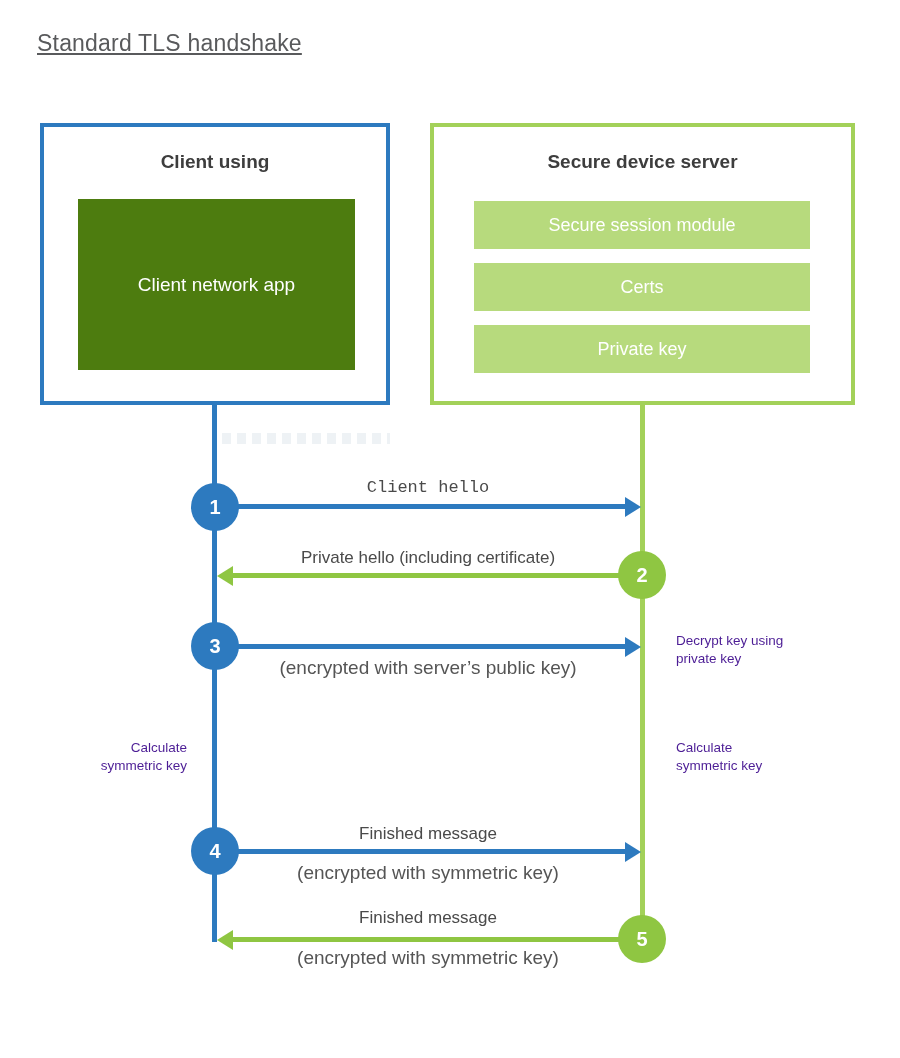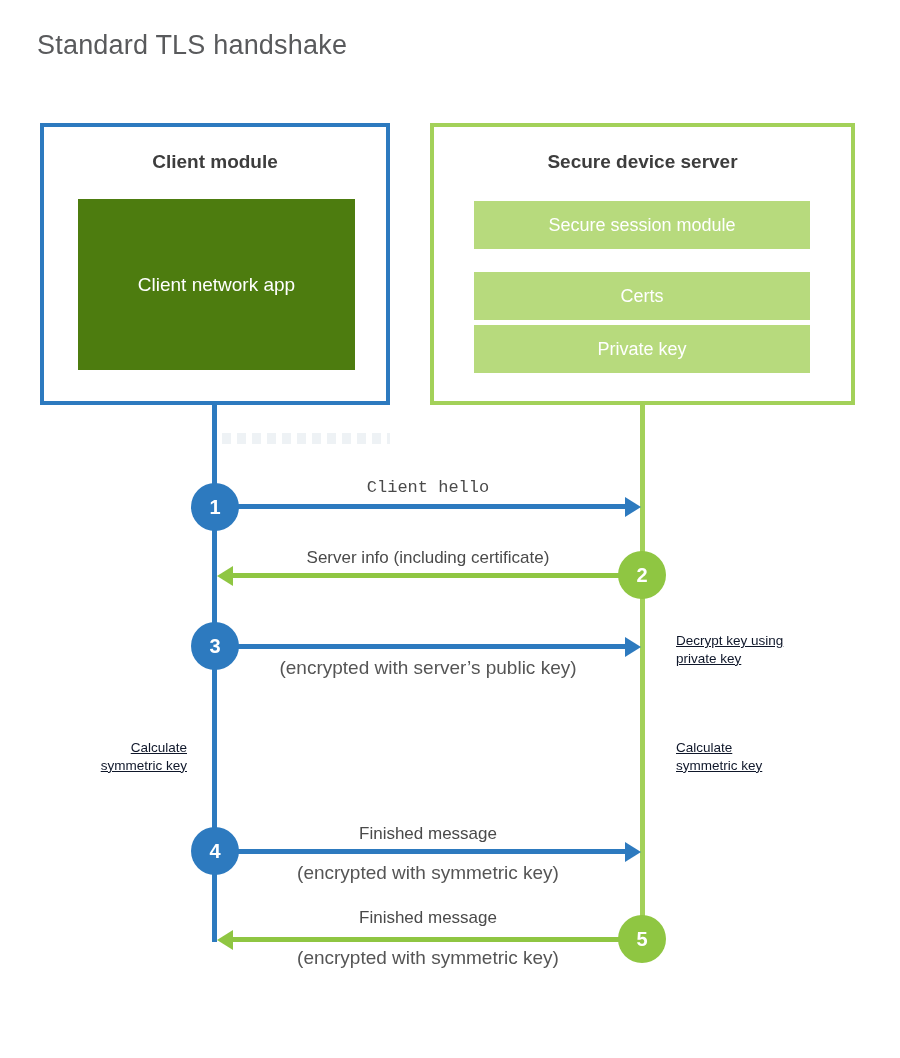--- a/index.html
+++ b/index.html
@@ -1,33 +1,33 @@
 <!DOCTYPE html>
 <html><head>
 <meta charset="utf-8">
 <style>
   html,body{margin:0;padding:0;background:#ffffff;}
   body{font-family:"Liberation Sans","DejaVu Sans",sans-serif;}
   .stage{position:relative;width:900px;height:1058px;background:#ffffff;overflow:hidden;}
 
-  .page-title{position:absolute;left:37px;top:30px;font-size:27px;font-weight:300;color:#595a5c;letter-spacing:.2px;}
+  .page-title{position:absolute;left:37px;top:30px;font-size:23px;font-weight:300;color:#595a5c;letter-spacing:.2px;text-decoration:underline;}
 
   
   .actor-box{position:absolute;top:123px;height:282px;background:#ffffff;box-sizing:border-box;}
   .client-box{left:40px;width:350px;border:4px solid #2d7abf;}
   .server-box{left:430px;width:425px;border:4px solid #a3d159;}
   .actor-title{position:absolute;left:0;right:0;top:24px;text-align:center;font-size:19px;font-weight:bold;color:#3d3d3d;}
 
   .client-app{position:absolute;left:78px;top:199px;width:277px;height:171px;background:#4d7c0f;
     display:flex;align-items:center;justify-content:center;text-align:center;}
   .client-app span{display:block;width:180px;color:#ffffff;font-size:19px;line-height:1.45;}
 
   .server-bar{position:absolute;left:474px;width:336px;height:48px;background:#b7da7d;
     display:flex;align-items:center;justify-content:center;color:#ffffff;font-size:18px;}
-  .bar-0{top:201px;} .bar-1{top:272px;} .bar-2{top:325px;}
+  .bar-0{top:201px;} .bar-1{top:263px;} .bar-2{top:325px;}
 
   
   .lifeline{position:absolute;width:5px;top:405px;}
   .lifeline.blue{left:212px;height:537px;background:#2d7abf;}
   .lifeline.green{left:640px;height:534px;background:#a3d159;}
 
   .ghost-dashes{position:absolute;left:222px;top:433px;width:168px;height:11px;
     background:repeating-linear-gradient(90deg,#eef2f5 0 9px,transparent 9px 15px);}
 
   
@@ -54,34 +54,34 @@
 
   
   .msg-label{position:absolute;left:228px;width:400px;text-align:center;font-size:17px;color:#4a4a4a;}
   .msg-sublabel{position:absolute;left:228px;width:400px;text-align:center;font-size:19px;color:#555555;}
   .l1{top:478px;font-family:Liberation Mono, monospace;} .l2{top:548px;}
   .l3{top:620px;} .s3{top:657px;}
   .l4{top:824px;} .s4{top:862px;}
   .l5{top:908px;} .s5{top:947px;}
 
   
-  .side-note{position:absolute;font-size:13.5px;color:#0f172a;line-height:1.3;text-decoration:underline;}
+  .side-note{position:absolute;font-size:13.5px;color:#4c1d95;line-height:1.3;}
   .note-decrypt{left:676px;top:632px;width:135px;text-align:left;}
   .note-calc-left{left:87px;top:739px;width:100px;text-align:right;}
   .note-calc-right{left:676px;top:739px;width:110px;text-align:left;}
 </style>
 </head>
 <body>
 
 <div class="stage">
 
   <div class="page-title">Standard TLS handshake</div>
 
   <div class="actor-box client-box">
-    <div class="actor-title">Client module</div>
+    <div class="actor-title">Client using</div>
   </div>
   <div class="client-app">
     <span>Client network app</span>
   </div>
 
   <div class="actor-box server-box">
     <div class="actor-title">Secure device server</div>
   </div>
   <div class="server-bar bar-0">Secure session module</div>
   <div class="server-bar bar-1">Certs</div>
@@ -92,21 +92,21 @@
   <div class="ghost-dashes"></div>
 
   <div class="step-circle blue c1">1</div>
   <div class="arrow-bar blue a1-bar"></div>
   <div class="arrow-head right a1-head"></div>
   <div class="msg-label l1">Client hello</div>
 
   <div class="step-circle green c2">2</div>
   <div class="arrow-bar green a2-bar"></div>
   <div class="arrow-head left a2-head"></div>
-  <div class="msg-label l2">Server info (including certificate)</div>
+  <div class="msg-label l2">Private hello (including certificate)</div>
 
   <div class="step-circle blue c3">3</div>
   <div class="arrow-bar blue a3-bar"></div>
   <div class="arrow-head right a3-head"></div>
   <div class="msg-sublabel s3">(encrypted with server’s public key)</div>
   <div class="side-note note-decrypt">Decrypt key using private key</div>
 
   <div class="side-note note-calc-left">Calculate symmetric key</div>
   <div class="side-note note-calc-right">Calculate symmetric key</div>
 

